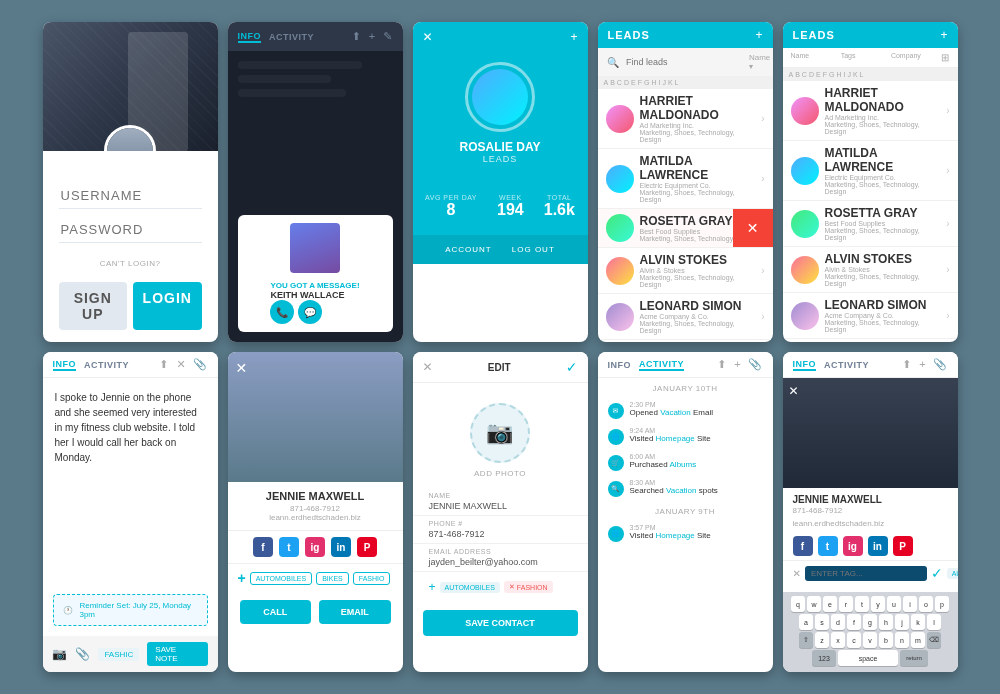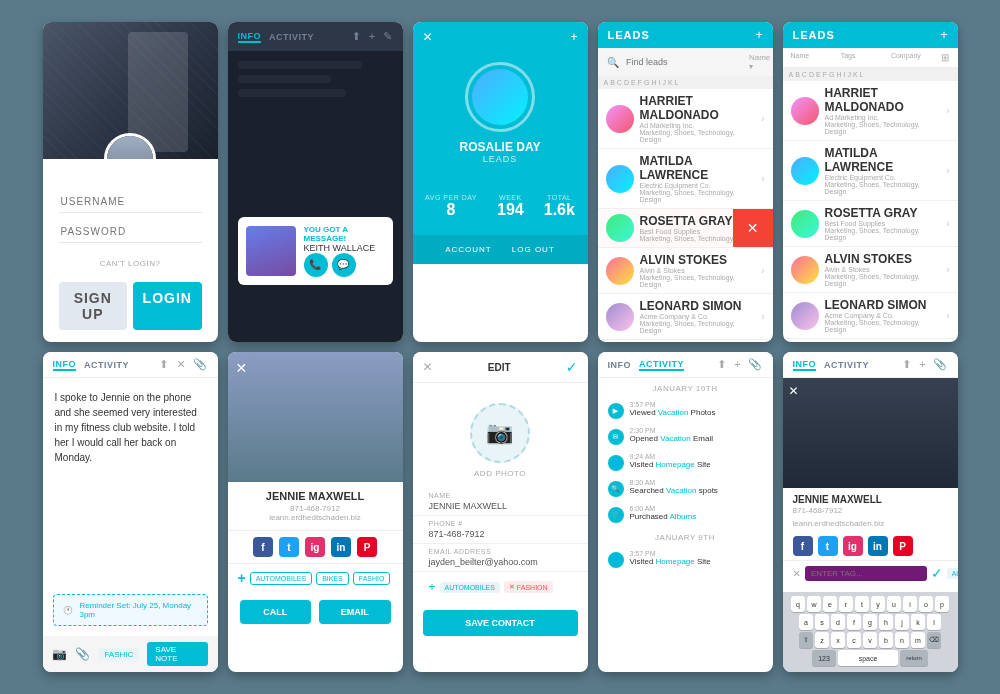--- a/index.html
+++ b/index.html
@@ -68,21 +68,21 @@
       width: 100%;
       height: 100%;
       background: linear-gradient(180deg, #a0aec0 0%, #718096 100%);
     }
     .s1-body { padding: 32px 16px 12px; }
     .s1-field {
       border: none;
       border-bottom: 1px solid #e2e8f0;
       width: 100%;
       padding: 5px 2px;
-      font-size: 10px;
+      font-size: 13px;
       color: #aaa;
       outline: none;
       margin-bottom: 8px;
       background: transparent;
       text-transform: uppercase;
       letter-spacing: 1px;
     }
     .s1-link {
       text-align: center;
       color: #aaa;
@@ -140,32 +140,33 @@
     .s2-msg-blur2 { width: 60%; }
     .s2-notification {
       background: #fff;
       border-radius: 6px;
       padding: 8px;
       margin: 10px;
       position: relative;
       display: flex;
       align-items: center;
       gap: 8px;
+      flex-direction: column;
     }
     .notif-img {
       width: 50px;
       height: 50px;
       border-radius: 4px;
       background: linear-gradient(135deg, #667eea, #764ba2);
       flex-shrink: 0;
       overflow: hidden;
     }
     .notif-text { flex: 1; }
     .notif-title { color: #00bcd4; font-size: 8px; font-weight: bold; text-transform: uppercase; }
-    .notif-name { color: #333; font-size: 9px; font-weight: normal; }
+    .notif-name { color: #333; font-size: 9px; font-weight: bold; }
     .notif-icons { display: flex; gap: 4px; }
     .notif-icon-btn {
       width: 24px; height: 24px;
       border-radius: 50%;
       background: #00bcd4;
       color: #fff;
       display: flex;
       align-items: center;
       justify-content: center;
       font-size: 10px;
@@ -521,21 +522,21 @@
       top: 6px;
       left: 6px;
       color: #fff;
       font-size: 12px;
     }
     .s10-name { font-size: 10px; font-weight: bold; text-transform: uppercase; color: #333; padding: 6px 10px 1px; }
     .s10-contact { font-size: 8px; color: #aaa; padding: 0 10px 4px; }
     .s10-socials { display: flex; gap: 5px; padding: 4px 10px; }
     .s10-tag-row { display: flex; align-items: center; gap: 4px; padding: 4px 10px; border-top: 1px solid #eee; }
     .s10-tag-input {
-      background: #701a75;
+      background: #0c4a6e;
       border: none;
       border-radius: 3px;
       padding: 3px 6px;
       font-size: 8px;
       color: #aaa;
       flex: 1;
       outline: none;
     }
     .s10-check { color: #00bcd4; font-size: 14px; }
     .s10-tag-chip { background: #e8f4f8; color: #00bcd4; font-size: 7px; padding: 2px 5px; border-radius: 3px; }
@@ -910,52 +911,45 @@
         <span class="tab-label tab-inactive">INFO</span>
         <span class="tab-label tab-active">ACTIVITY</span>
         <div class="header-icons">
           <span class="hicon" style="color:#aaa;">⬆</span>
           <span class="hicon" style="color:#aaa;">+</span>
           <span class="hicon" style="color:#aaa;">📎</span>
         </div>
       </div>
       <div class="activity-date">JANUARY 10TH</div>
       <div class="activity-item">
-        <div class="activity-icon">▶</div>
-        <div class="activity-content">
-          <div class="activity-time">3:57 PM</div>
-          <div class="activity-desc">Viewed <span class="activity-link">Vacation</span> Photos</div>
-        </div>
-      </div>
-      <div class="activity-item">
         <div class="activity-icon">✉</div>
         <div class="activity-content">
           <div class="activity-time">2:30 PM</div>
           <div class="activity-desc">Opened <span class="activity-link">Vacation</span> Email</div>
         </div>
       </div>
       <div class="activity-item">
         <div class="activity-icon">🌐</div>
         <div class="activity-content">
           <div class="activity-time">9:24 AM</div>
           <div class="activity-desc">Visited <span class="activity-link">Homepage</span> Site</div>
         </div>
       </div>
       <div class="activity-item">
+        <div class="activity-icon">🛒</div>
+        <div class="activity-content">
+          <div class="activity-time">6:00 AM</div>
+          <div class="activity-desc">Purchased <span class="activity-link">Albums</span></div>
+        </div>
+      </div>
+      <div class="activity-item">
         <div class="activity-icon">🔍</div>
         <div class="activity-content">
           <div class="activity-time">8:30 AM</div>
           <div class="activity-desc">Searched <span class="activity-link">Vacation</span> spots</div>
-        </div>
-      </div>
-      <div class="activity-item">
-        <div class="activity-icon">🛒</div>
-        <div class="activity-content">
-          <div class="activity-time">6:00 AM</div>
-          <div class="activity-desc">Purchased <span class="activity-link">Albums</span></div>
         </div>
       </div>
       <div class="activity-date">JANUARY 9th</div>
       <div class="activity-item">
         <div class="activity-icon">🌐</div>
         <div class="activity-content">
           <div class="activity-time">3:57 PM</div>
           <div class="activity-desc">Visited <span class="activity-link">Homepage</span> Site</div>
         </div>
       </div>

